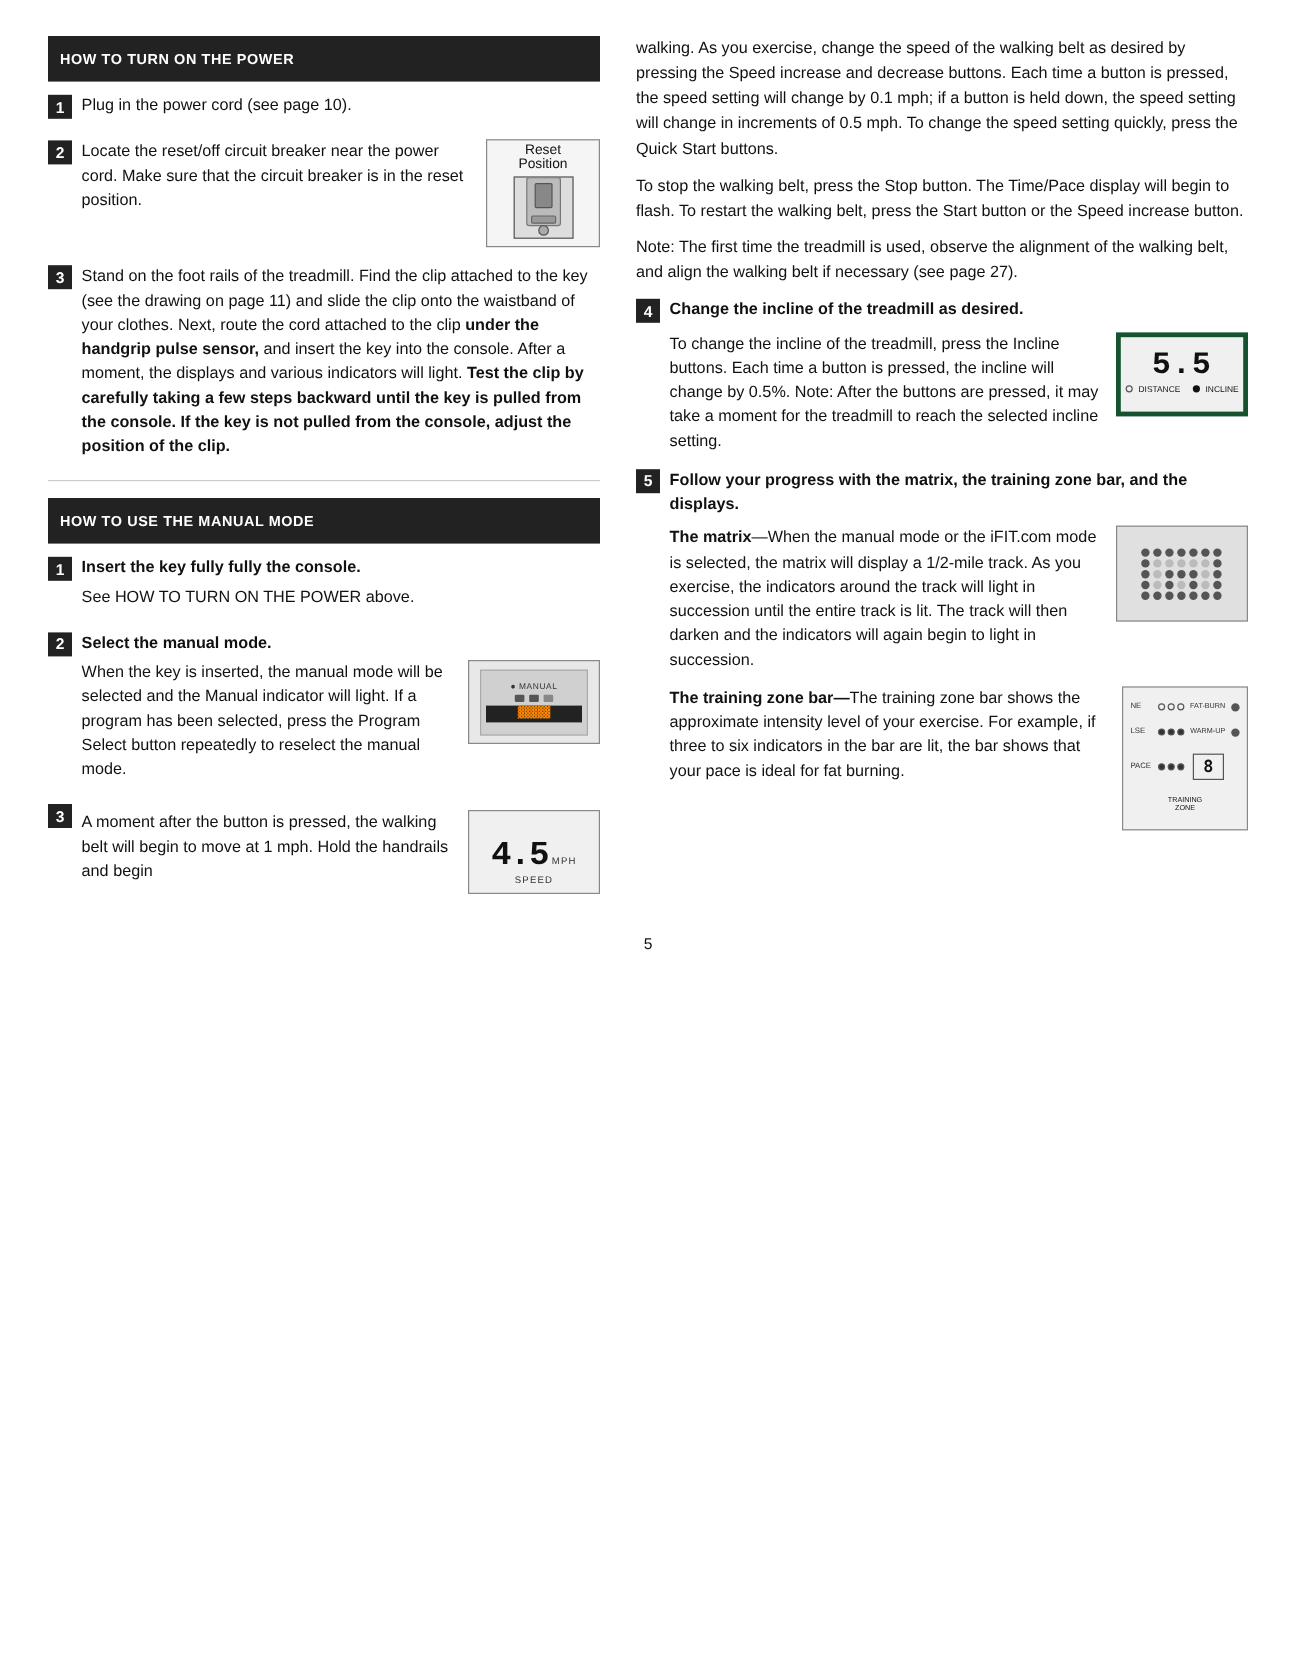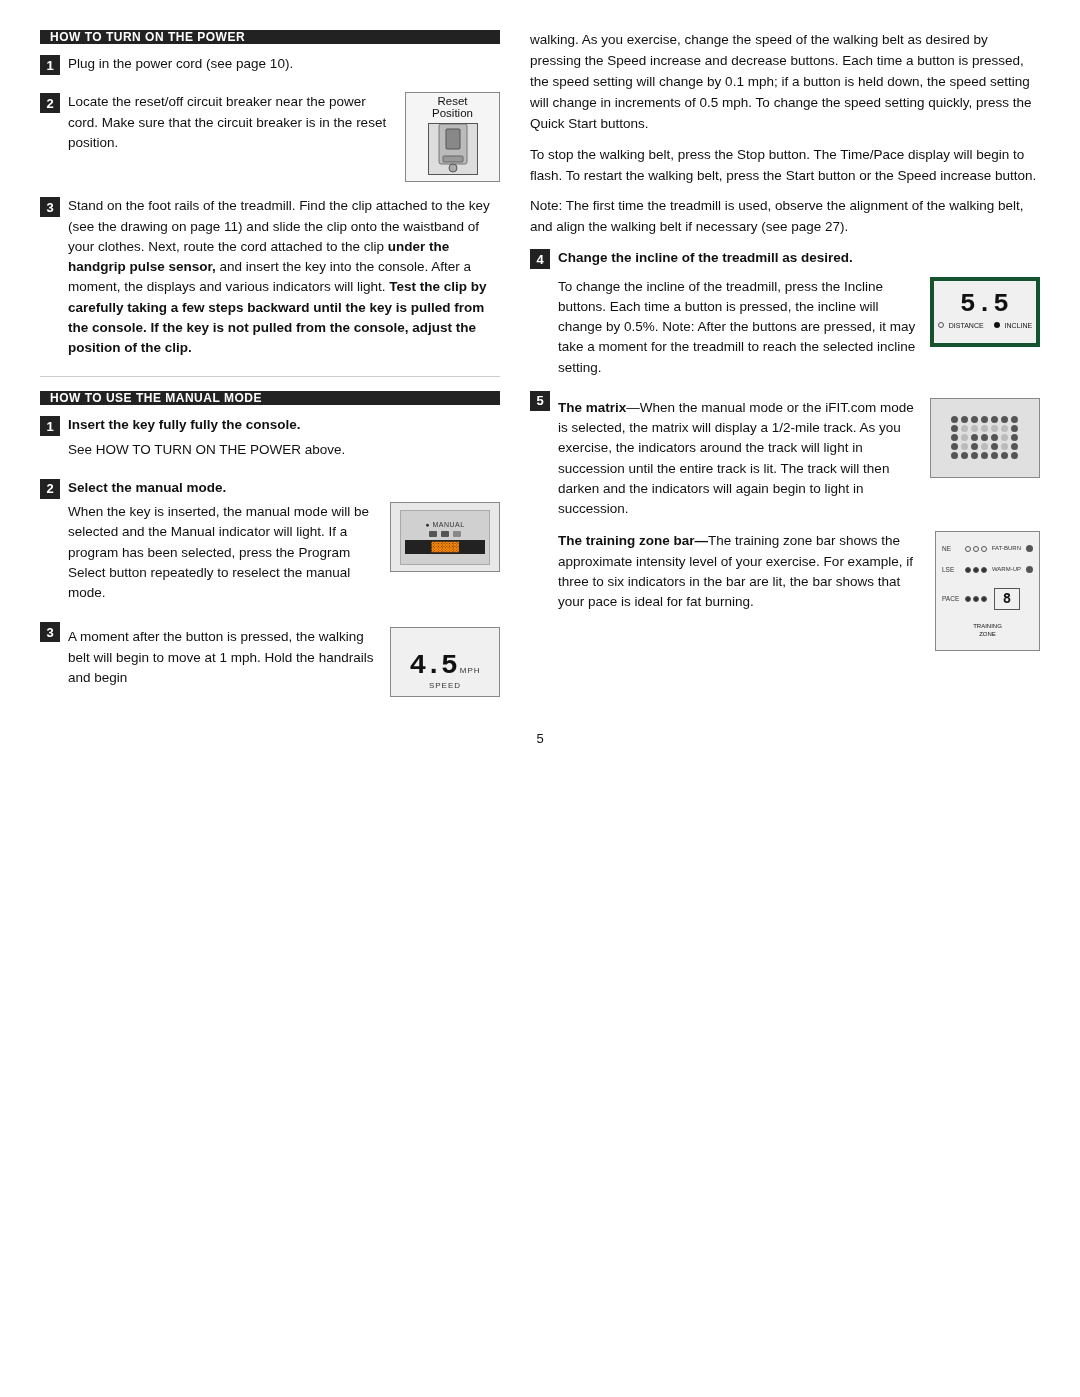--- a/index.html
+++ b/index.html
@@ -21,21 +21,21 @@
       max-width: 460px;
     }
     .col-right {
       flex: 1;
     }
     .section-header {
       background: #222;
       color: #fff;
       font-weight: bold;
       font-size: 12px;
-      padding: 0 10px;
+      padding: 12px 10px;
       margin-bottom: 10px;
       letter-spacing: 0.5px;
     }
     .step {
       display: flex;
       gap: 8px;
       margin-bottom: 14px;
       align-items: flex-start;
     }
     .step-number {
@@ -416,20 +416,21 @@
               </span>
             </div>
           </div>
         </div>
       </div>
     </div>
 
     <div class="right-step">
       <div class="right-step-number">5</div>
       <div class="right-step-content">
+        <p><b>Follow your progress with the matrix, the training zone bar, and the displays.</b></p>
 
         <div class="right-step-row" style="margin-top:8px;">
           <div style="flex:1;">
             <p><b>The matrix</b><span>—When the manual mode or the iFIT.com mode is selected, the matrix will display a 1/2-mile track. As you exercise, the indicators around the track will light in succession until the entire track is lit. The track will then darken and the indicators will again begin to light in succession.</span></p>
           </div>
           <div class="matrix-img">
             <div class="matrix-grid">
 
               <div class="matrix-dot m-dark"></div>
               <div class="matrix-dot m-dark"></div>

